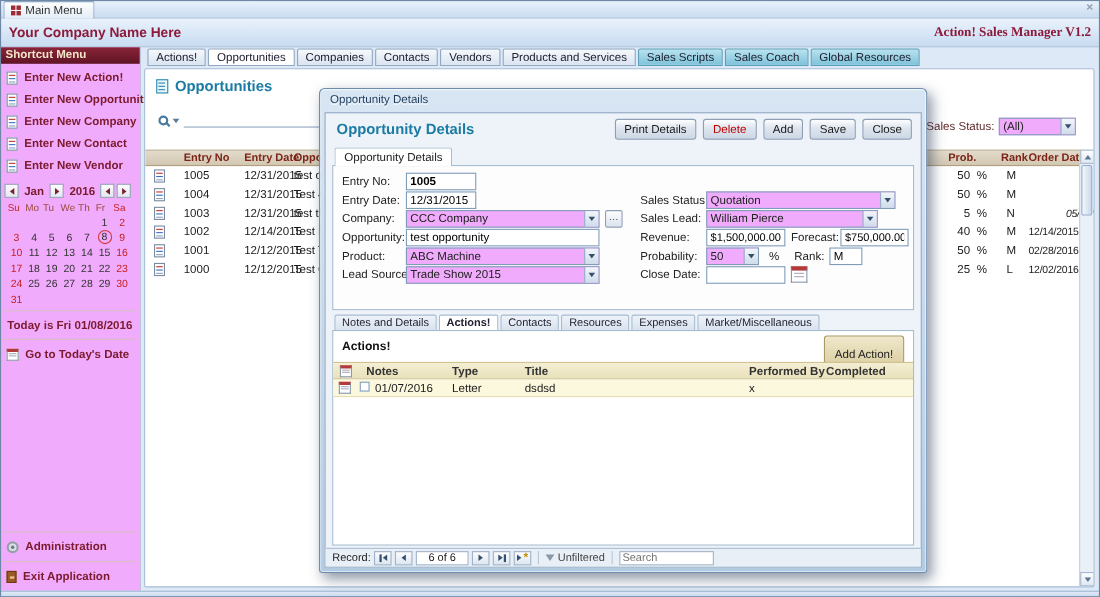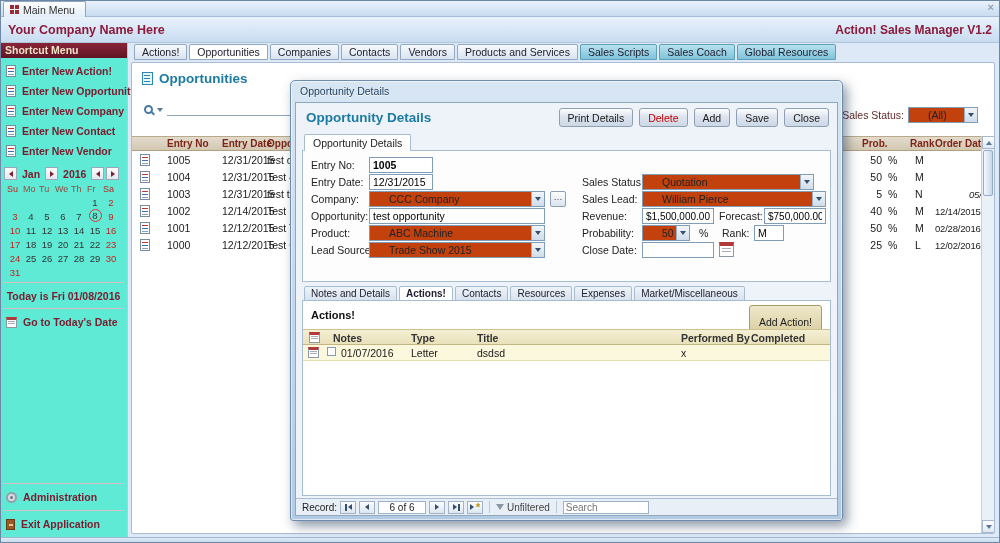--- a/index.html
+++ b/index.html
@@ -8,24 +8,24 @@
 .frame{position:absolute;inset:0;border:1px solid #6e87a5;pointer-events:none;z-index:60;}
 
 
 .titlebar{position:absolute;left:0;top:0;width:1000px;height:17px;background:linear-gradient(#eaf3fd,#c9dcf0);border-bottom:1px solid #a7bdd6;}
 .mm-tab{position:absolute;left:3px;top:1px;height:16px;display:flex;align-items:center;gap:4px;padding:0 10px 0 6px;background:linear-gradient(#fefefe,#e3edf8);border:1px solid #8ba4c0;border-bottom:none;border-radius:2px 2px 0 0;font-size:10.5px;color:#333;}
 .grid-icon{width:9px;height:9px;display:grid;grid-template-columns:4px 4px;grid-template-rows:4px 4px;gap:1px;}
 .grid-icon i{background:#9e2b33;}
 .win-close{position:absolute;right:6px;top:1px;color:#93a1b2;font-size:11px;font-weight:bold;cursor:default;}
 .app-header{position:absolute;left:0;top:17px;width:1000px;height:26px;background:linear-gradient(#e9f2fc,#c8dcf1);border-bottom:1px solid #b0c4da;display:flex;align-items:center;justify-content:space-between;padding:0 8px;}
 .company{color:#8c1a3a;font-weight:bold;font-size:12.5px;}
-.apptitle{color:#8c1a3a;font-weight:bold;font-size:12px;}
-
-
-.sidebar{position:absolute;left:0;top:43px;width:128px;height:494px;background:#5eead4;border-right:1px solid #b8c6d8;display:flex;flex-direction:column;}
+.apptitle{color:#8c1a3a;font-weight:bold;font-size:12px;font-family:Liberation Serif, serif;}
+
+
+.sidebar{position:absolute;left:0;top:43px;width:128px;height:494px;background:#f0abfc;border-right:1px solid #b8c6d8;display:flex;flex-direction:column;}
 .sb-header{height:15px;background:linear-gradient(#8a2438,#5f1425);color:#f2e5c8;font-weight:bold;font-size:10.5px;padding:1px 5px;}
 .sb-items{padding-top:3px;}
 .sb-item{height:20px;display:flex;align-items:center;gap:6px;padding-left:6px;color:#7c1a2e;font-weight:bold;font-size:10.5px;white-space:nowrap;cursor:default;}
 .doc-icon{width:10px;height:12px;background:#fff;border:1px solid #7a8aa0;position:relative;flex:0 0 auto;}
 .doc-icon::before{content:"";position:absolute;left:1px;top:2px;width:6px;height:1px;background:#c23333;}
 .doc-icon::after{content:"";position:absolute;left:1px;top:5px;width:6px;height:1px;background:#3a6ec2;box-shadow:0 3px 0 #8aa0c0;}
 .doc-icon.li{top:2px;}
 .cal-nav{margin-top:6px;display:flex;align-items:center;gap:2px;padding-left:4px;}
 .nav-btn{width:13px;height:13px;display:inline-flex;align-items:center;justify-content:center;background:linear-gradient(#fdfdfd,#e2e8f0);border:1px solid #9aa8ba;}
 .tri-l{width:0;height:0;border-top:3px solid transparent;border-bottom:3px solid transparent;border-right:4px solid #7a2030;}
@@ -60,21 +60,21 @@
 .opp-icon{width:11px;height:13px;background:#e8f6fb;border:1px solid #2a89ad;position:relative;}
 .opp-icon::after{content:"";position:absolute;left:1px;top:2px;width:6px;height:1px;background:#2a89ad;box-shadow:0 3px 0 #2a89ad,0 6px 0 #2a89ad;}
 .panel-title-text{color:#1b7ba3;font-weight:bold;font-size:13.5px;}
 .search-row{position:absolute;left:12px;top:38px;display:flex;align-items:flex-end;gap:4px;}
 .mag-icon{width:9px;height:9px;border:2px solid #4a7aa0;border-radius:50%;position:relative;margin-bottom:2px;}
 .mag-icon::after{content:"";position:absolute;width:5px;height:2px;background:#4a7aa0;transform:rotate(45deg);right:-4px;bottom:-2px;}
 .dd-mini{width:0;height:0;border-left:3px solid transparent;border-right:3px solid transparent;border-top:4px solid #5a7a9a;margin-bottom:4px;}
 .search-underline{border:none;border-bottom:1px solid #8fa8c0;width:656px;height:15px;background:transparent;outline:none;font-size:10.5px;}
 .sales-status{position:absolute;right:16px;top:44px;display:flex;align-items:center;gap:4px;}
 .ss-label{font-size:10.5px;color:#5f2a2a;}
-.combo{display:inline-flex;align-items:center;background:#c2410c;border:1px solid #7f9db9;height:16px;font-size:10.5px;padding-left:19px;}
+.combo{display:inline-flex;align-items:center;background:#f0abfc;border:1px solid #7f9db9;height:16px;font-size:10.5px;padding-left:3px;}
 .combo-text{flex:1;white-space:nowrap;overflow:hidden;padding-right:2px;font-size:10.5px;}
 .combo-btn{width:13px;height:100%;background:linear-gradient(#f2f6fa,#cfdcea);border-left:1px solid #9ab0c6;display:flex;align-items:center;justify-content:center;flex:0 0 auto;}
 .dd-arrow{width:0;height:0;border-left:3px solid transparent;border-right:3px solid transparent;border-top:4px solid #35506e;}
 .ss-combo{width:70px;}
 .list-header{position:absolute;left:0;top:73px;width:851px;height:15px;background:linear-gradient(#e3dbcb,#d2c7b2);border-top:1px solid #b8a98c;border-bottom:1px solid #b0a080;}
 .list-header span{position:absolute;top:1px;font-size:10px;font-weight:bold;color:#7c2418;white-space:nowrap;}
 .list-rows{position:absolute;left:0;top:89px;width:851px;bottom:0;}
 .list-row{position:absolute;left:0;width:100%;height:17px;}
 .list-row span{position:absolute;top:2px;font-size:10.5px;color:#1a1a1a;white-space:nowrap;}
 .list-row .clip{max-width:148px;overflow:hidden;}
@@ -432,21 +432,21 @@
 
       <label class="flabel" style="left:279px;top:25px">Sales Status:</label>
       <span class="combo fabs" style="left:339px;top:23px;width:172px">
         <span class="combo-text">Quotation</span>
         <span class="combo-btn">
             <i class="dd-arrow"></i>
           </span>
       </span>
 
       <label class="flabel" style="left:279px;top:42px">Sales Lead:</label>
-      <span class="combo fabs" style="left:339px;top:40px;width:184px">
+      <span class="combo fabs" style="left:339px;top:40px;width:156px">
         <span class="combo-text">William Pierce</span>
         <span class="combo-btn">
             <i class="dd-arrow"></i>
           </span>
       </span>
 
       <label class="flabel" style="left:279px;top:59px">Revenue:</label>
       <input class="finput" style="left: 339px; top: 57px; width: 72px; font-size: 10px;" value="$1,500,000.00">
       <label class="flabel" style="left:416px;top:59px">Forecast:</label>
       <input class="finput" style="left: 461px; top: 57px; width: 62px; font-size: 10px;" value="$750,000.00">

